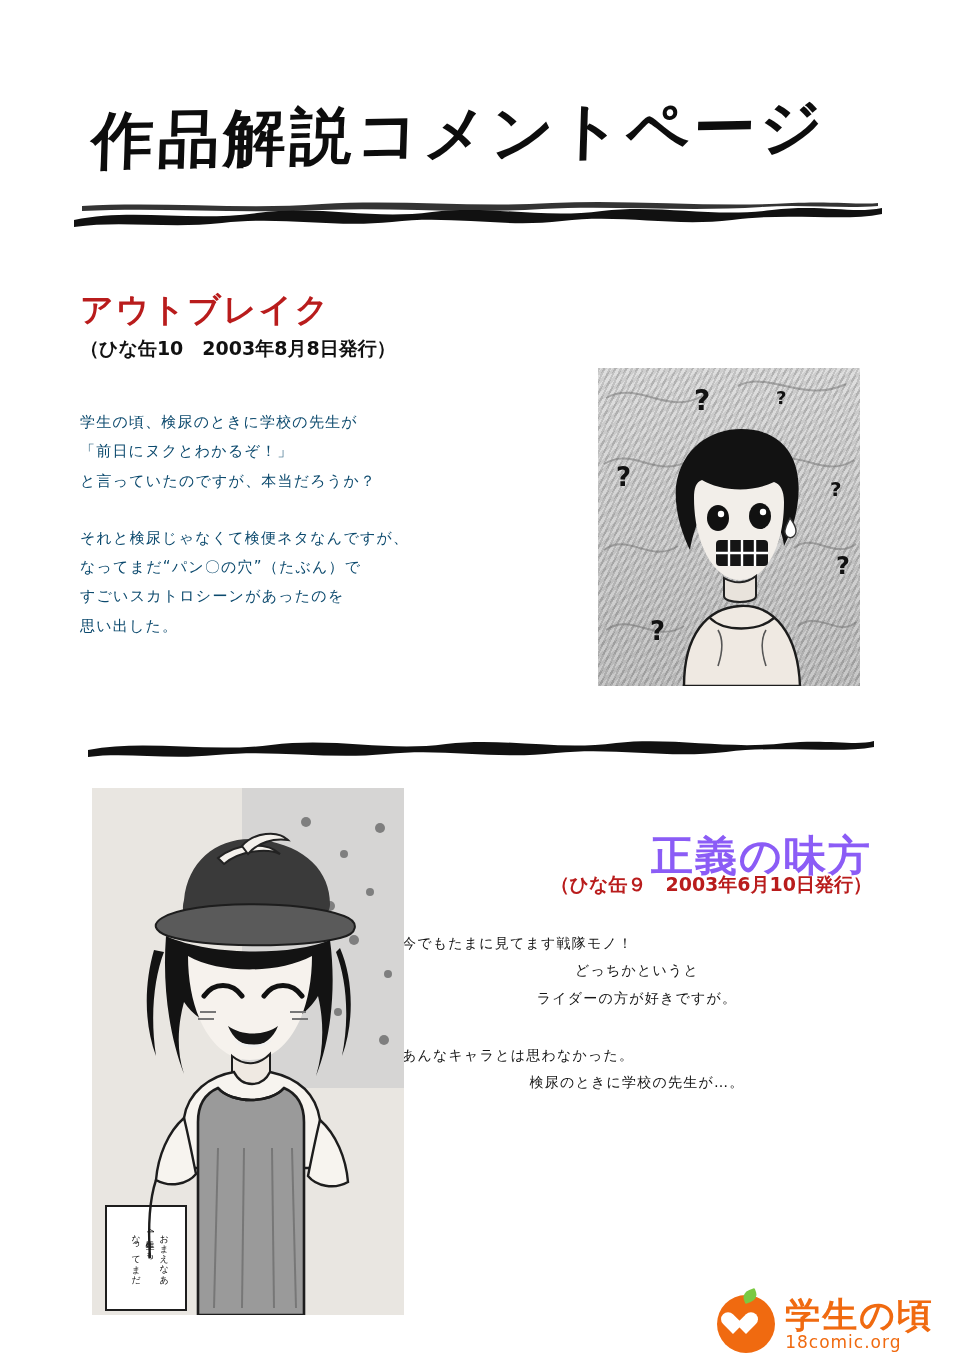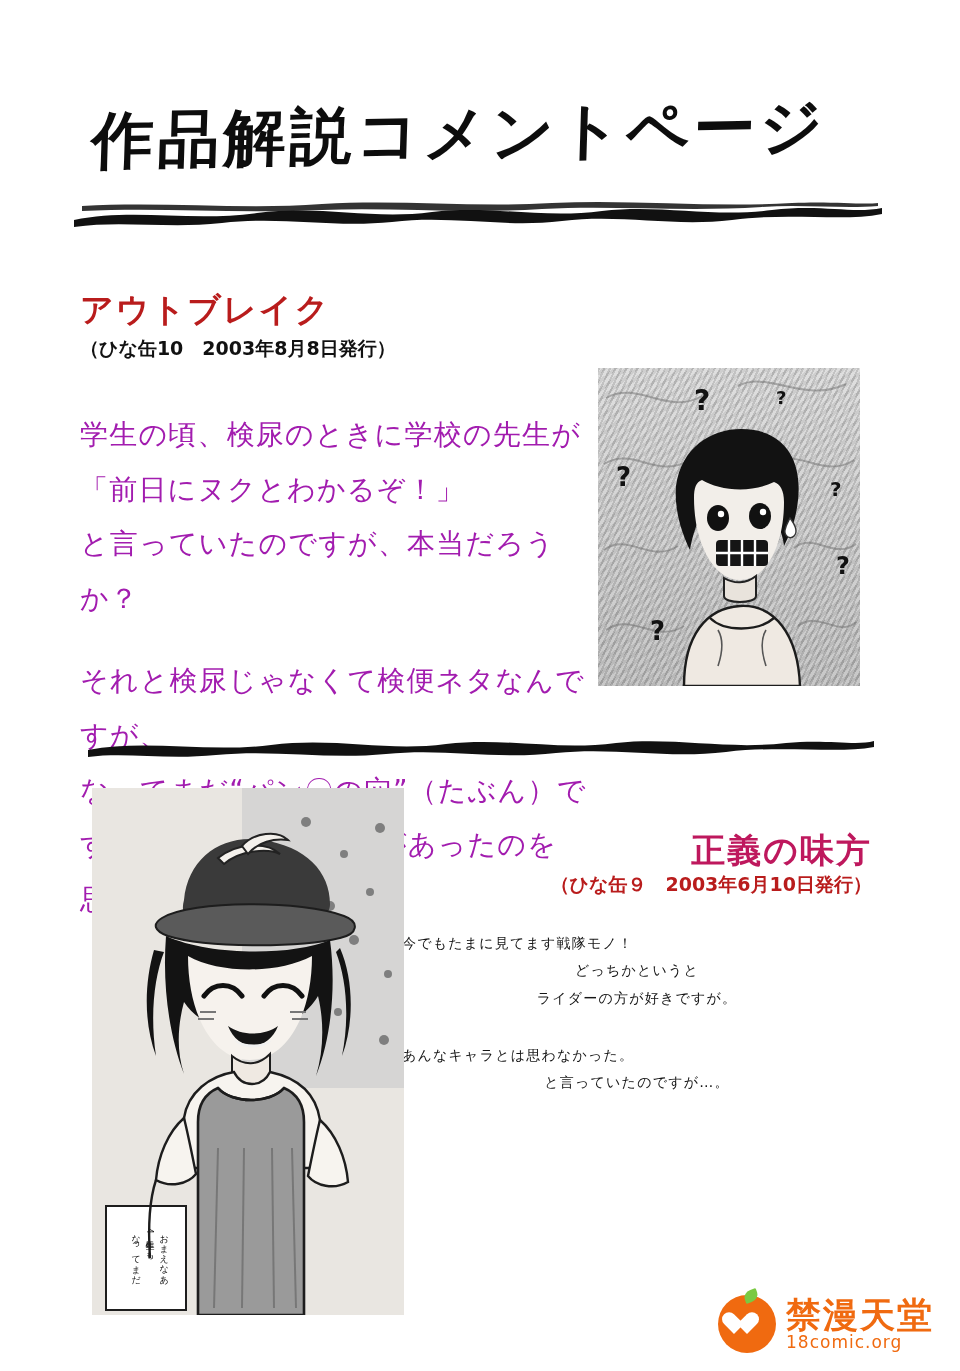--- a/index.html
+++ b/index.html
@@ -57,36 +57,36 @@
     font-size: 19px;
     font-weight: 700;
     letter-spacing: 0px;
     color: #111;
   }
   .sec1-body {
     position: absolute;
     left: 80px;
     top: 408px;
     width: 520px;
-    font-size: 28px;
+    font-size: 15px;
     line-height: 1.95;
     letter-spacing: 1.2px;
-    color: #a21caf;
+    color: #0c4a6e;
   }
   .sec1-body p { margin: 0 0 28px 0; }
 
   
   .sec2-title {
     position: absolute;
     right: 88px;
     top: 828px;
-    font-size: 34px;
+    font-size: 42px;
     font-weight: 700;
     letter-spacing: 2px;
-    color: #be185d;
+    color: #8b5cf6;
     text-align: left;
   }
   .sec2-sub {
     position: absolute;
     right: 88px;
     top: 872px;
     font-size: 19px;
     font-weight: 700;
     color: #b91c1c;
     text-align: left;
@@ -267,21 +267,21 @@
 <div class="sec2-sub">（ひな缶９　2003年6月10日発行）</div>
 
 <div class="sec2-body">
   <p>
     <span class="ln a1">今でもたまに見てます戦隊モノ！</span>
     <span class="ln a2">どっちかというと</span>
     <span class="ln a3">ライダーの方が好きですが。</span>
   </p>
   <p>
     <span class="ln a1">あんなキャラとは思わなかった。</span>
-    <span class="ln a2">と言っていたのですが…。</span>
+    <span class="ln a2">検尿のときに学校の先生が…。</span>
   </p>
 </div>
 
 <div class="panel" id="panel-justice">
   <div class="grain"></div>
   <svg viewBox="0 0 312 527" width="312" height="527" aria-hidden="true">
     <rect x="0" y="0" width="312" height="527" fill="#e9e6e1"></rect>
 
     <rect x="150" y="0" width="162" height="300" fill="#cdcdcd" opacity=".65"></rect>
     <g fill="#6a6a6a" opacity=".8">
@@ -351,16 +351,16 @@
     <path d="M64,392 C58,410 56,440 58,470" fill="none" stroke="#1d1d1d" stroke-width="2.4"></path>
   </svg>
 </div>
 
 <div class="watermark">
   <div class="wm-badge">
     <span class="leaf"></span>
     <span class="heart"></span>
   </div>
   <div class="wm-text">
-    <div class="wm-title">禁漫天堂</div>
+    <div class="wm-title">学生の頃</div>
     <div class="wm-sub">18comic.org</div>
   </div>
 </div>
 
 </body></html>

